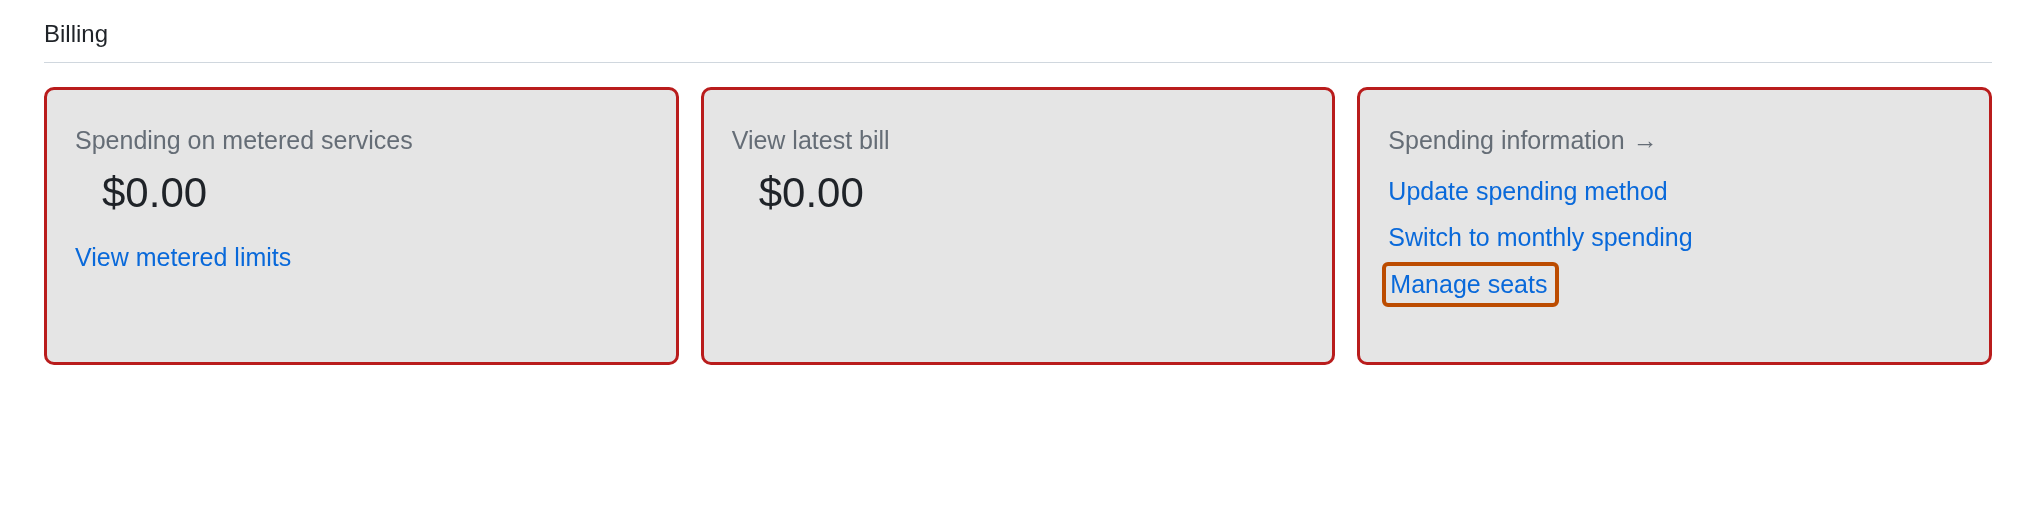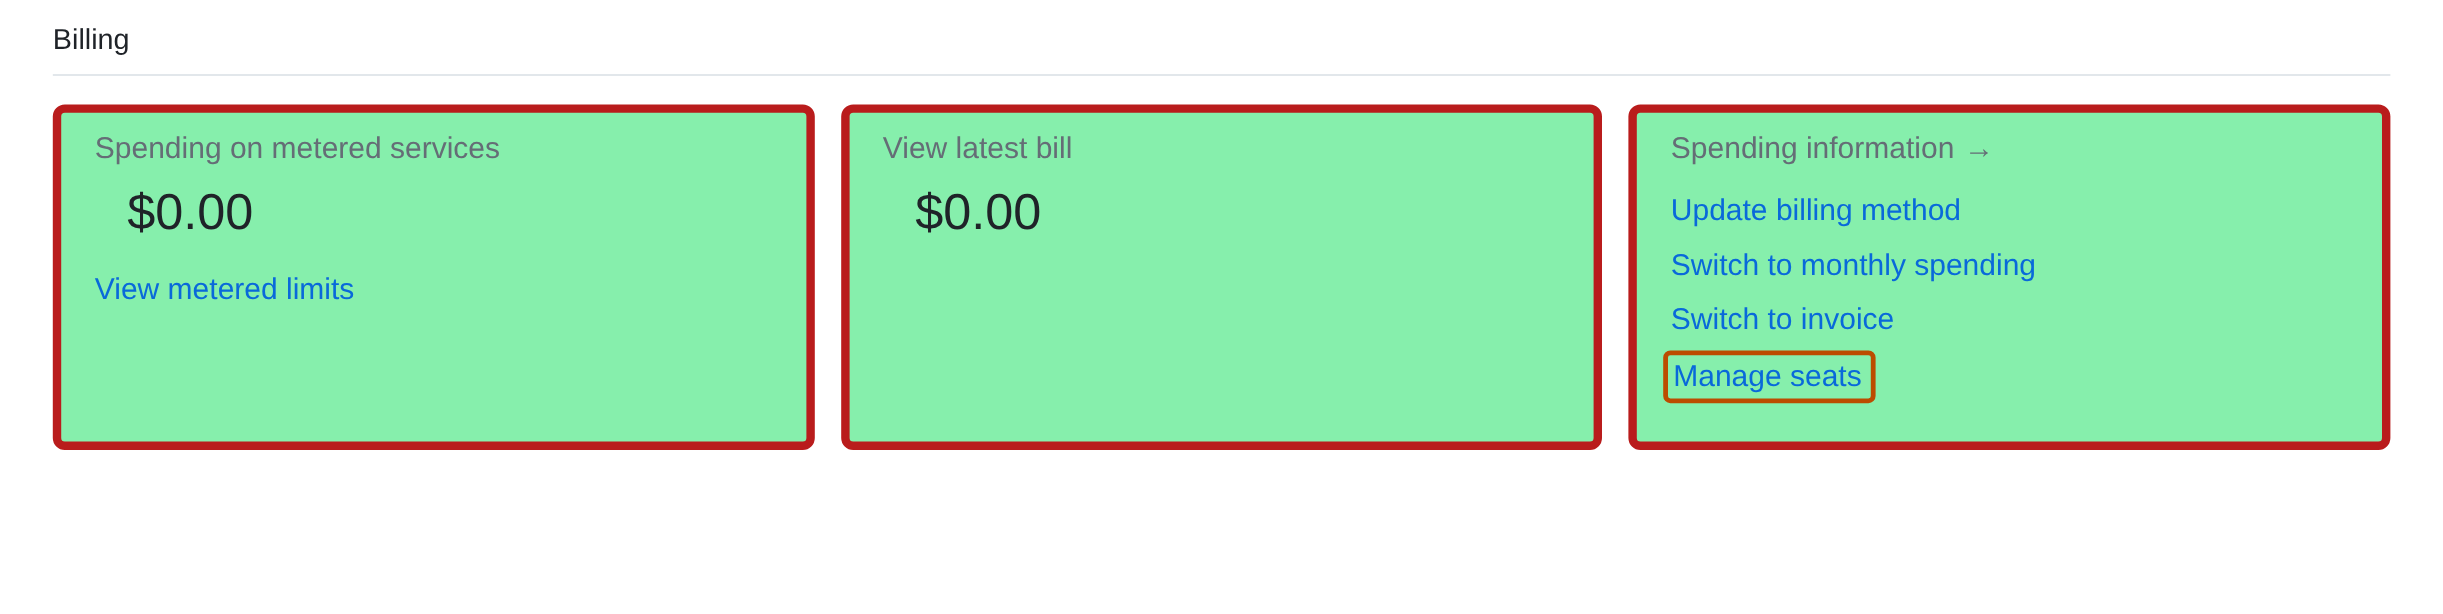--- a/index.html
+++ b/index.html
@@ -20,24 +20,24 @@
       padding-bottom: 14px;
       border-bottom: 1px solid #d0d7de;
       margin-bottom: 24px;
     }
     .cards {
       display: flex;
       gap: 22px;
     }
     .card {
       flex: 1;
-      background: #86efac;
-      border: 7px solid #b91c1c;
+      background: #e5e5e5;
+      border: 3px solid #b91c1c;
       border-radius: 10px;
-      padding: 16px 28px 32px 28px;
+      padding: 36px 28px 32px 28px;
       min-height: 278px;
     }
     .card-label {
       font-size: 25px;
       color: #656d76;
       margin-bottom: 14px;
       display: inline-flex;
       align-items: center;
       gap: 8px;
     }
@@ -92,22 +92,21 @@
     <div class="card-label">View latest bill</div>
     <div class="card-amount">$0.00</div>
   </div>
 
   <div class="card">
     <div class="card-label">
       <span>Spending information</span>
       <span class="arrow-icon">→</span>
     </div>
     <div class="links-list">
-      <a class="link">Update billing method</a>
+      <a class="link">Update spending method</a>
       <a class="link">Switch to monthly spending</a>
-      <a class="link">Switch to invoice</a>
       <span class="highlight-wrap">
         <a class="link">Manage seats</a>
       </span>
     </div>
   </div>
 
 </div>
 
 </body></html>

